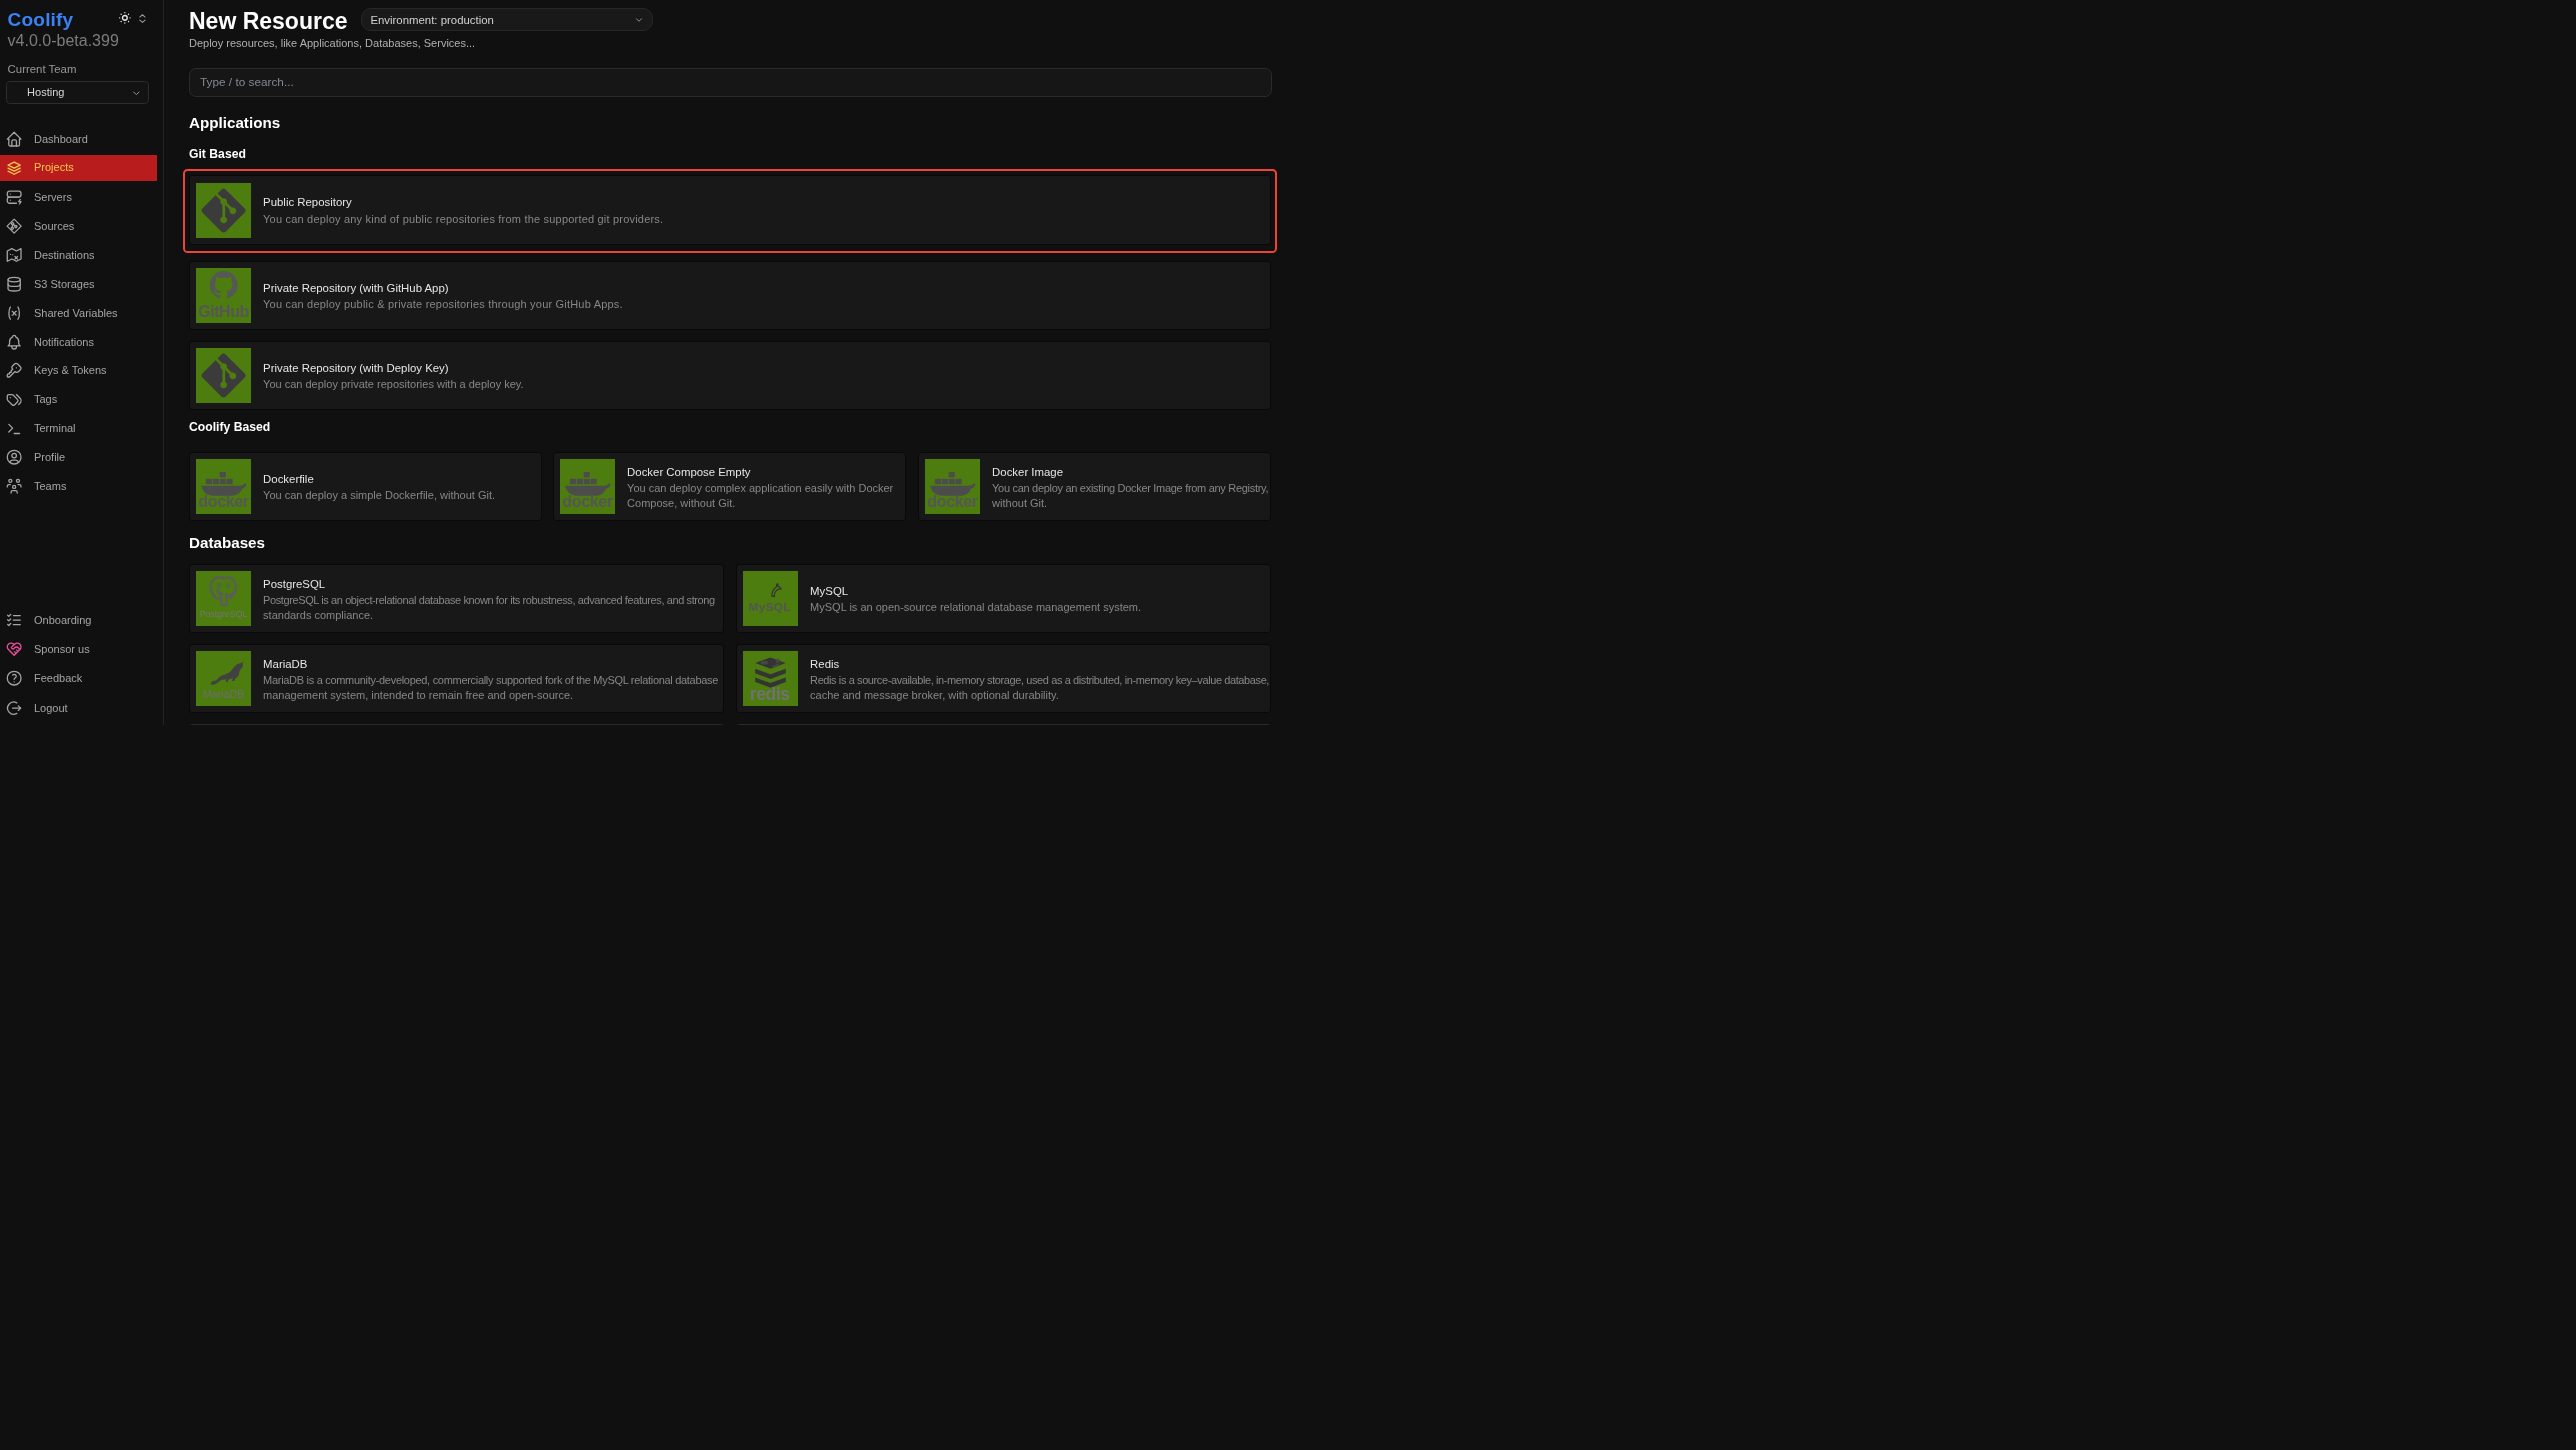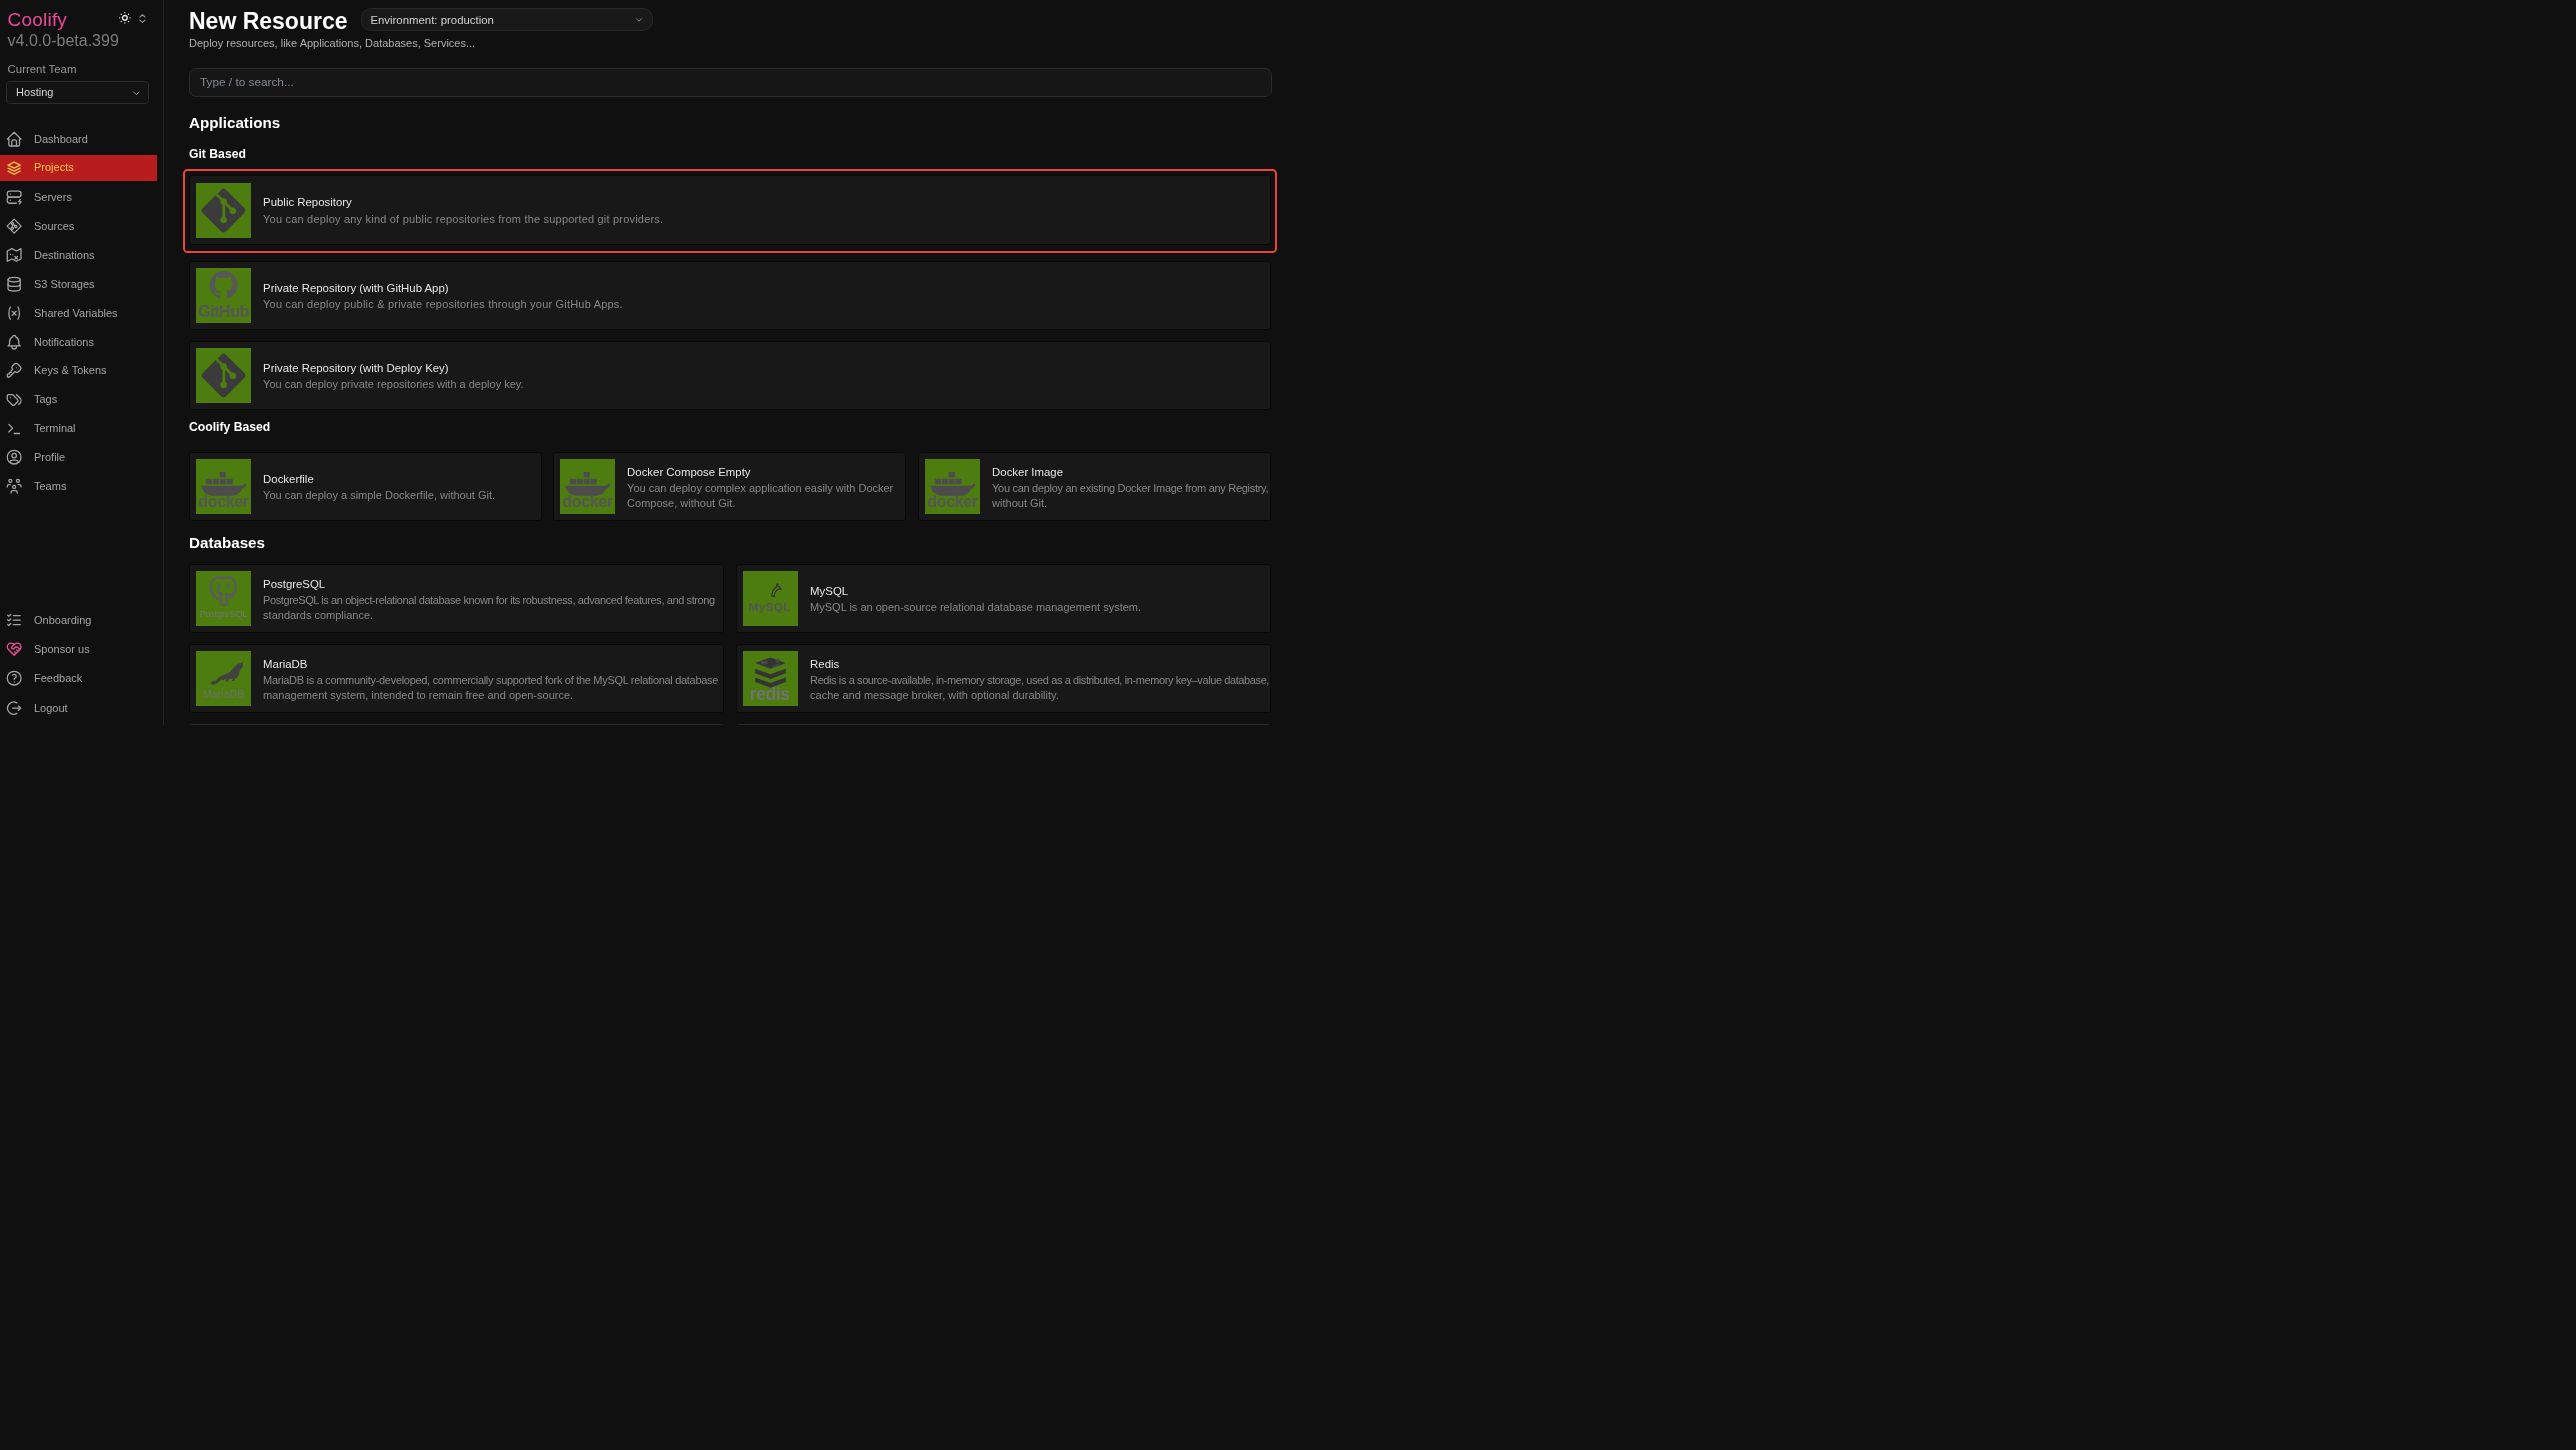--- a/index.html
+++ b/index.html
@@ -1,22 +1,22 @@
 <!DOCTYPE html>
 <html style="font-size:12.2px"><head>
 <meta charset="utf-8">
 <style>
   * { margin:0; padding:0; box-sizing:border-box; }
   html,body { width:1288px; height:725px; overflow:hidden; }
   body { background:#101010; font-family:"Liberation Sans", sans-serif; position:relative; }
   #sidebar { position:absolute; left:0; top:0; width:164px; height:725px; border-right:0.8px solid #232323; }
-  #logo { position:absolute; left:7.6px; top:9.1px; font-size:19px; font-weight:normal; color:#ec4899; letter-spacing:0.2px; }
+  #logo { position:absolute; left:7.6px; top:9.1px; font-size:19px; font-weight:bold; color:#3b82f6; letter-spacing:0.2px; }
   #version { position:absolute; left:7.6px; top:32px; font-size:16px; color:#7c7c7c; }
   #curteam { position:absolute; left:7.6px; top:63px; font-size:11.4px; color:#989898; }
-  #teamsel { position:absolute; left:6.1px; top:81px; width:143px; height:23px; border:0.8px solid #2d2d2d; border-radius:4.6px; background:#131313; color:#d6d6d6; font-size:11px; line-height:21.3px; padding-left:9px; }
+  #teamsel { position:absolute; left:6.1px; top:81px; width:143px; height:23px; border:0.8px solid #2d2d2d; border-radius:4.6px; background:#131313; color:#d6d6d6; font-size:11px; line-height:21.3px; padding-left:20px; }
   #teamsel svg { position:absolute; right:6.9px; top:6.1px; }
   .navitem { position:absolute; left:0; width:157px; height:29px; color:#a5a5a5; }
   .navitem .ic { position:absolute; left:5.3px; top:50%; margin-top:-9.1px; width:18.3px; height:18.3px; }
   .navitem .tx { position:absolute; left:34px; top:50%; margin-top:-6.9px; font-size:11px; line-height:13.7px; white-space:nowrap; }
   .navitem.active { background:#b91c1c; color:#f4c84c; height:26px; }
   #sunbtn { position:absolute; left:118px; top:11.4px; width:13.7px; height:13.7px; color:#e6e6e6; }
   #updown { position:absolute; left:139px; top:13.7px; width:6.9px; height:9.1px; color:#9a9a9a; }
   #h1 { position:absolute; left:189px; top:7.6px; font-size:23px; font-weight:bold; color:#ffffff; line-height:26px; }
   #envsel { position:absolute; left:361px; top:7.6px; width:292px; height:23.6px; border:0.8px solid #272727; border-radius:10px; background:#191919; color:#d2d2d2; font-size:11.4px; line-height:22px; padding-left:8.4px; }
   #envsel svg { position:absolute; right:8.4px; top:6.9px; }

